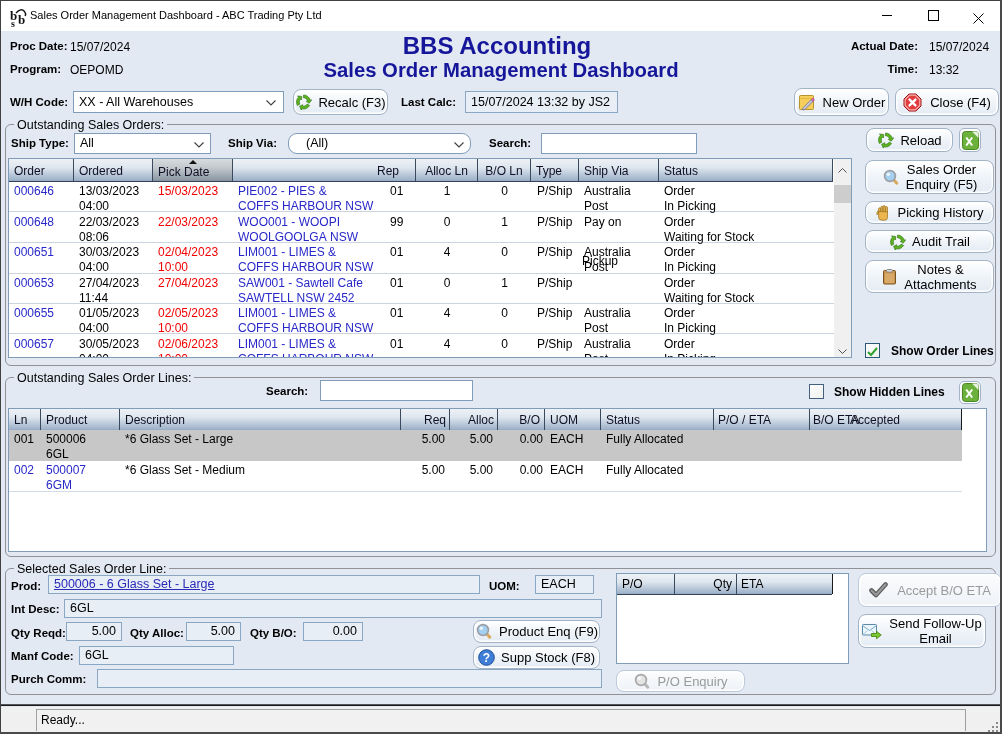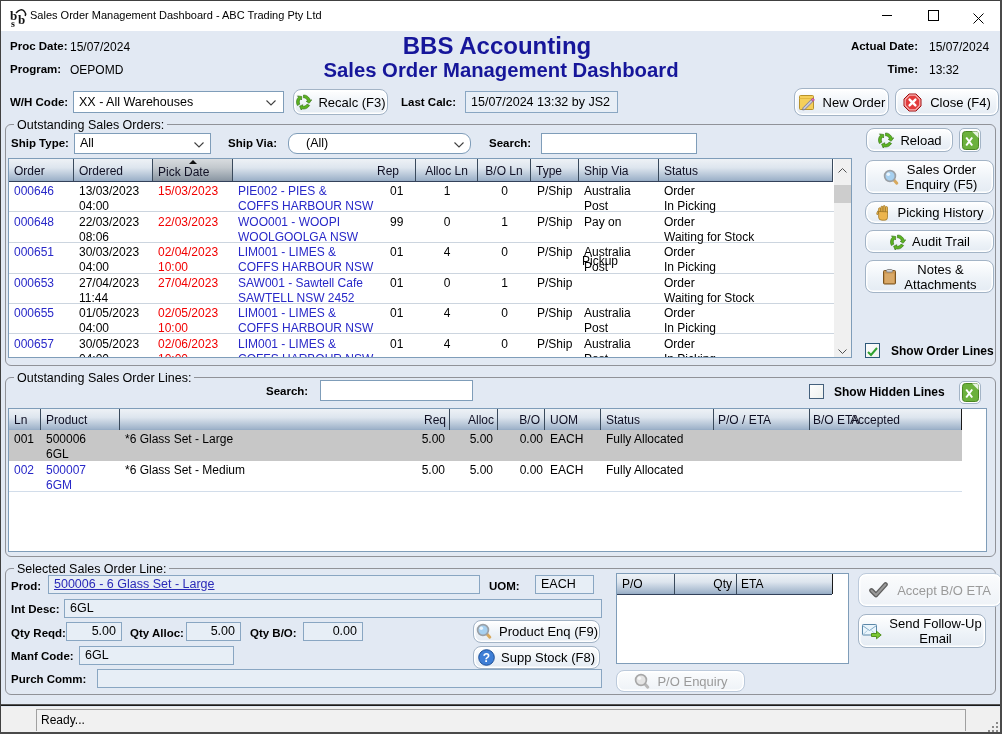--- a/index.html
+++ b/index.html
@@ -235,21 +235,21 @@
 </div>
 
 <div class="abs btn" style="left:865px;top:160px;width:129px;height:34px;">
     <svg width="18" height="17" viewBox="0 0 18 17" style="margin-right:6px;">
       <path d="M11.5 10.5 L14.8 14.2" stroke="#d8a95e" stroke-width="3" stroke-linecap="round"></path>
       <circle cx="8" cy="7" r="5.4" fill="#a6d0f0" stroke="#9aa0a6" stroke-width="1.7"></circle>
       <circle cx="6.3" cy="5.2" r="1.8" fill="#e8f4fd"></circle>
     </svg>
     <span>Sales Order<br>Enquiry (F5)</span>
   </div>
-<div class="abs btn" style="left:865px;top:201px;width:129px;height:23px;border-radius:10px;"><svg width="15" height="16" viewBox="0 0 15 16" style="margin-right:7px;">
+<div class="abs btn" style="left:865px;top:201px;width:129px;height:23px;"><svg width="15" height="16" viewBox="0 0 15 16" style="margin-right:7px;">
       <g fill="#ecb54e" stroke="#96701e" stroke-width="0.7">
         <rect x="2.6" y="2.8" width="2" height="6" rx="1"></rect>
         <rect x="4.9" y="1.2" width="2" height="7" rx="1"></rect>
         <rect x="7.2" y="0.6" width="2" height="7.5" rx="1"></rect>
         <rect x="9.5" y="1.6" width="2" height="6.5" rx="1"></rect>
         <path d="M2.6 6.5 L2.6 12.2 Q2.6 15.2 6 15.2 L8.8 15.2 Q11.5 15.2 11.5 12.4 L11.5 6.8 L2.6 6.5 Z"></path>
         <path d="M2.7 8.2 L1.2 9.8 Q0.4 8.9 1 7.6 L2 5.8 Z"></path>
       </g>
     </svg> Picking History</div>
 <div class="abs btn" style="left:865px;top:230px;width:129px;height:23px;"><svg width="17" height="16" viewBox="0 0 17 16" style="margin-right:6px;">
@@ -286,20 +286,21 @@
       <path d="M10 0.5 L16.5 7 L16.5 3.5 Q16.5 0.5 13.5 0.5 Z" fill="#ffffff" opacity="0.85"></path>
       <path d="M4.2 6.5 L10.2 14.5 M10.2 6.5 L4.2 14.5" stroke="#fff" stroke-width="2"></path>
     </svg>
   </div>
 
 <div class="abs" style="left:8px;top:408px;width:979px;height:144px;background:#fff;border:1px solid #7f9db9;box-sizing:border-box;overflow:hidden;" id="grid2">
     <div class="abs ghead" style="left:0;top:0;width:952px;height:21px;border-bottom:1px solid #33415a;"></div>
     <div class="abs" style="left:952px;top:0;width:1px;height:21px;background:#1a1a1a;"></div>
     <div class="abs" style="left:0px;top:0;width:32px;height:21px;border-right:1px solid #3a4a5c;font-size:12px;color:#101024;padding-top:4px;white-space:nowrap;box-sizing:border-box;padding-left:5px;">Ln</div>
     <div class="abs" style="left:32px;top:0;width:79px;height:21px;border-right:1px solid #3a4a5c;font-size:12px;color:#101024;padding-top:4px;white-space:nowrap;box-sizing:border-box;padding-left:5px;">Product</div>
+    <div class="abs" style="left:111px;top:0;width:281px;height:21px;border-right:1px solid #3a4a5c;font-size:12px;color:#101024;padding-top:4px;white-space:nowrap;box-sizing:border-box;padding-left:5px;">Description</div>
     <div class="abs" style="left:392px;top:0;width:45px;height:21px;border-right:1px solid #3a4a5c;font-size:12px;color:#101024;text-align:right;padding:4px 3px 0 0;box-sizing:content-box;">Req</div>
     <div class="abs" style="left:440px;top:0;width:45px;height:21px;border-right:1px solid #3a4a5c;font-size:12px;color:#101024;text-align:right;padding:4px 3px 0 0;box-sizing:content-box;">Alloc</div>
     <div class="abs" style="left:488px;top:0;width:43px;height:21px;border-right:1px solid #3a4a5c;font-size:12px;color:#101024;text-align:right;padding:4px 4px 0 0;box-sizing:content-box;">B/O</div>
     <div class="abs" style="left:535px;top:0;width:57px;height:21px;border-right:1px solid #3a4a5c;font-size:12px;color:#101024;padding-top:4px;white-space:nowrap;box-sizing:border-box;padding-left:6px;">UOM</div>
     <div class="abs" style="left:592px;top:0;width:113px;height:21px;border-right:1px solid #3a4a5c;font-size:12px;color:#101024;padding-top:4px;white-space:nowrap;box-sizing:border-box;padding-left:5px;">Status</div>
     <div class="abs" style="left:705px;top:0;width:96px;height:21px;border-right:1px solid #3a4a5c;font-size:12px;color:#101024;padding-top:4px;white-space:nowrap;box-sizing:border-box;padding-left:4px;">P/O / ETA</div>
     <div class="abs" style="left:801px;top:0;width:40px;height:21px;font-size:12px;color:#101024;padding-top:4px;white-space:nowrap;box-sizing:border-box;padding-left:3px;">B/O ETA</div>
     <div class="abs" style="left:841px;top:0;width:111px;height:21px;font-size:12px;color:#101024;padding-top:4px;white-space:nowrap;box-sizing:border-box;padding-left:0px;">Accepted</div>
     <div class="abs" style="left:0;top:21px;width:953px;height:31px;background:#c7c7c7;"></div>
     <div class="cell " style="left:5px;top:23px;">001</div>

